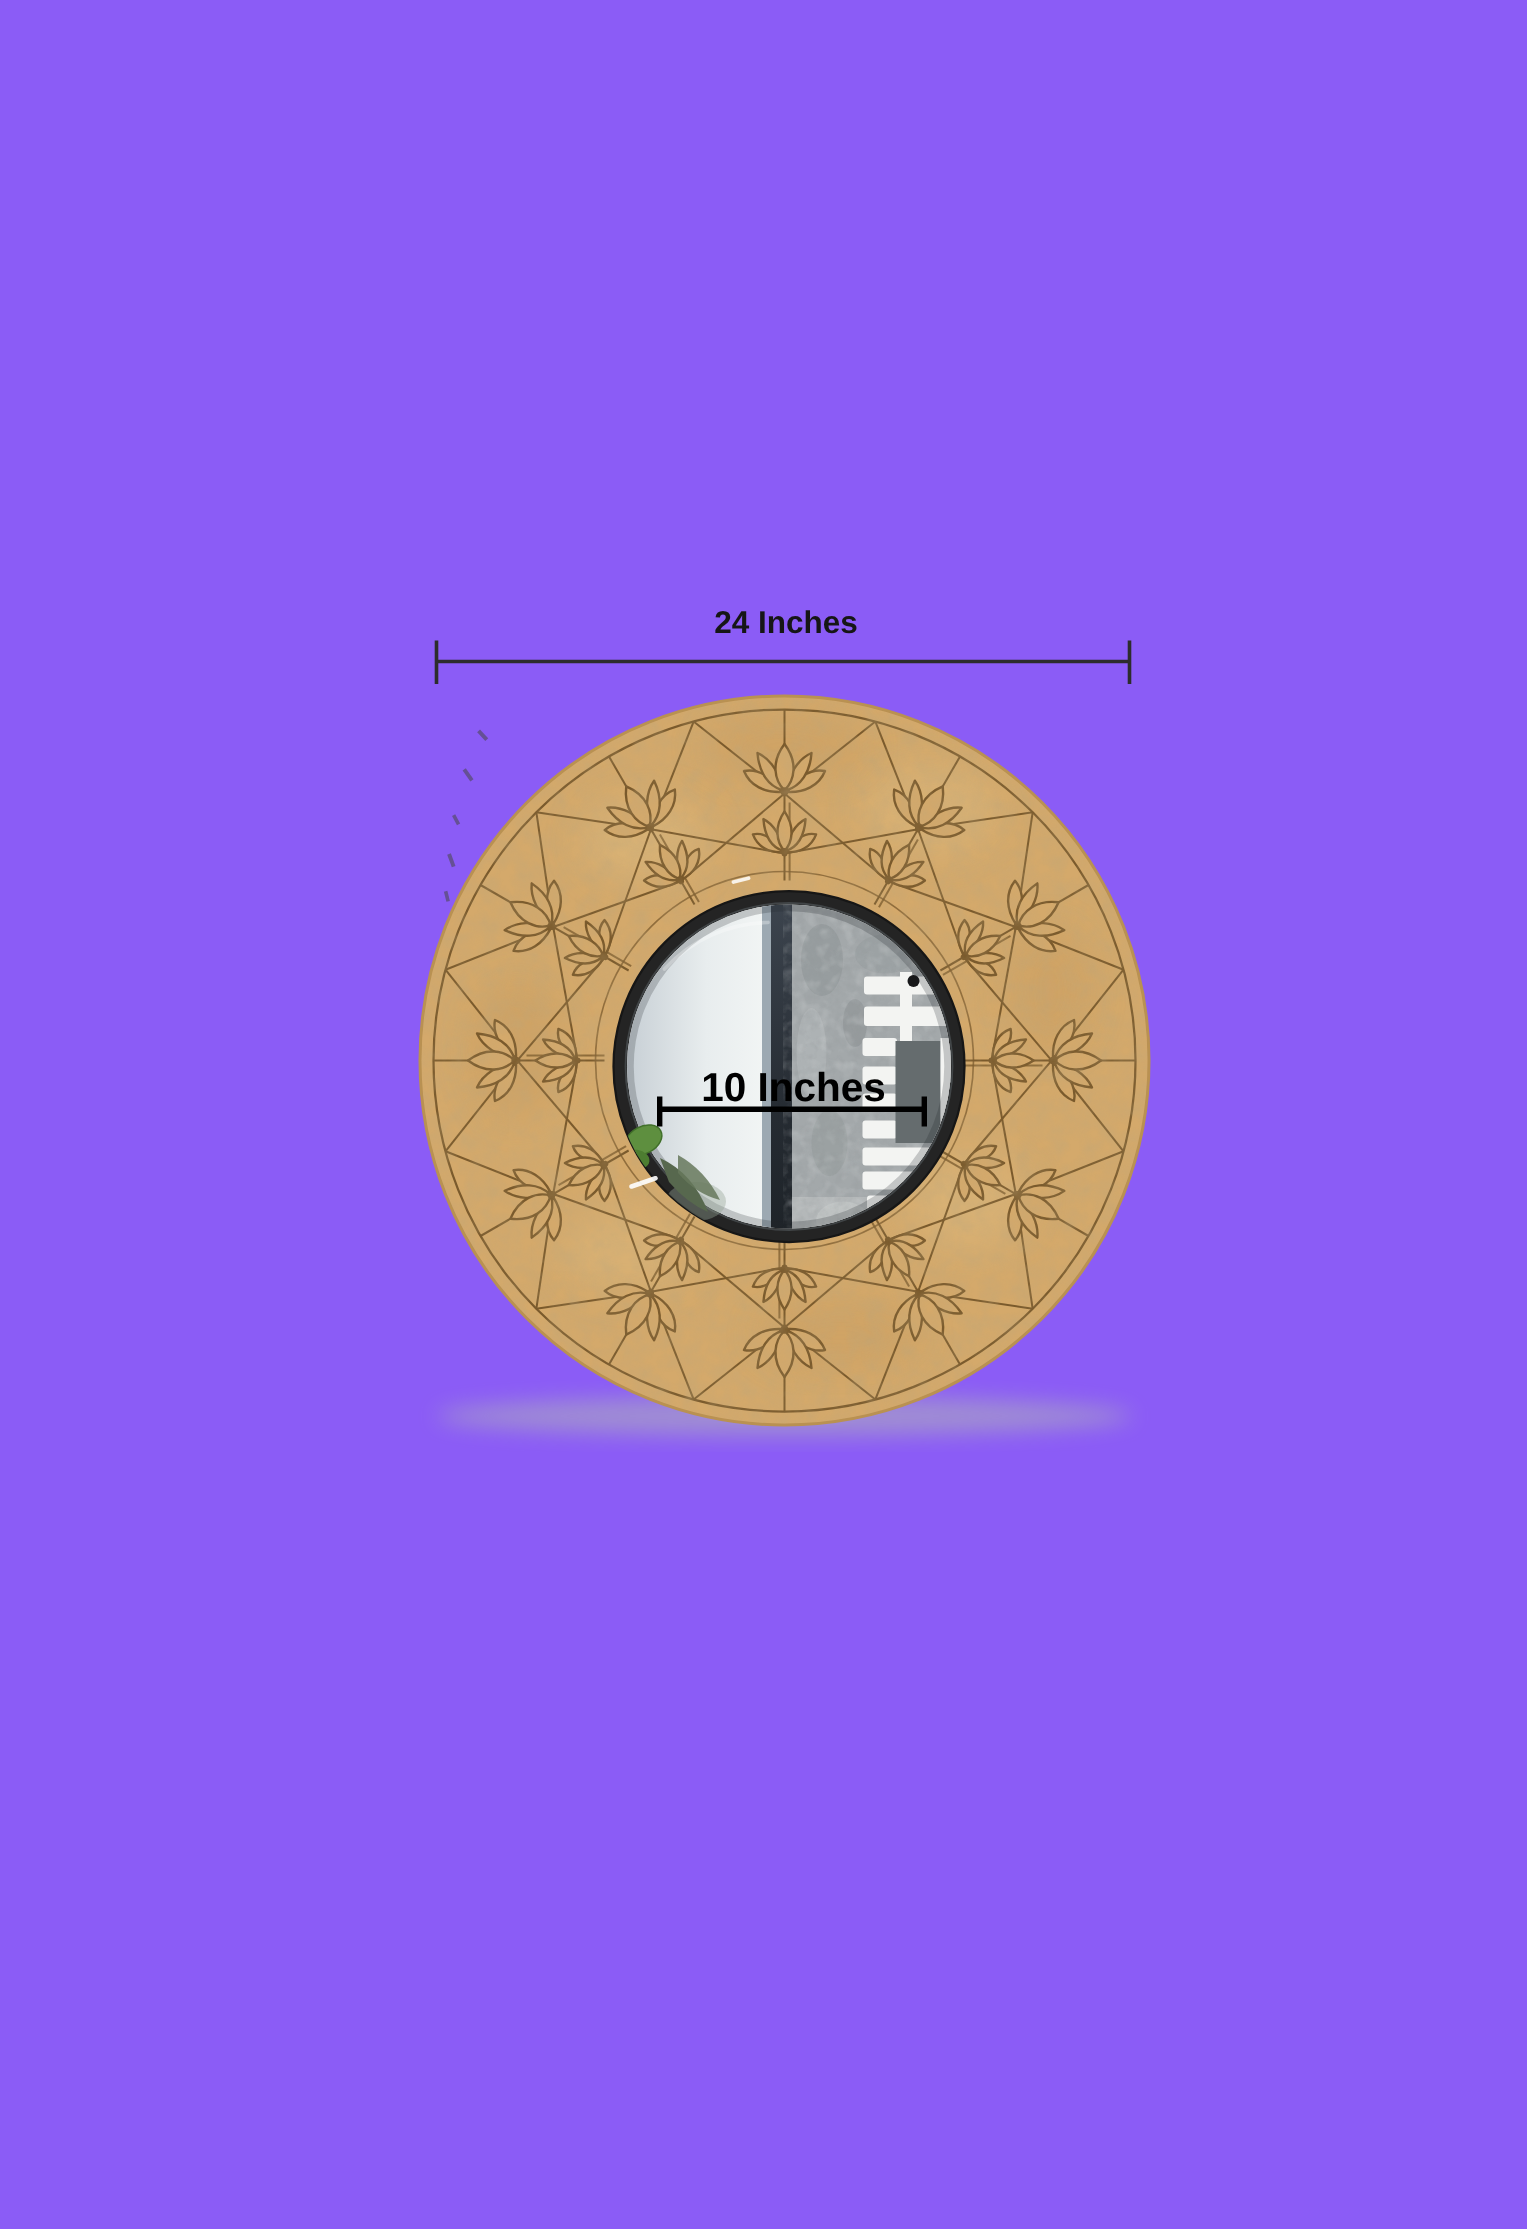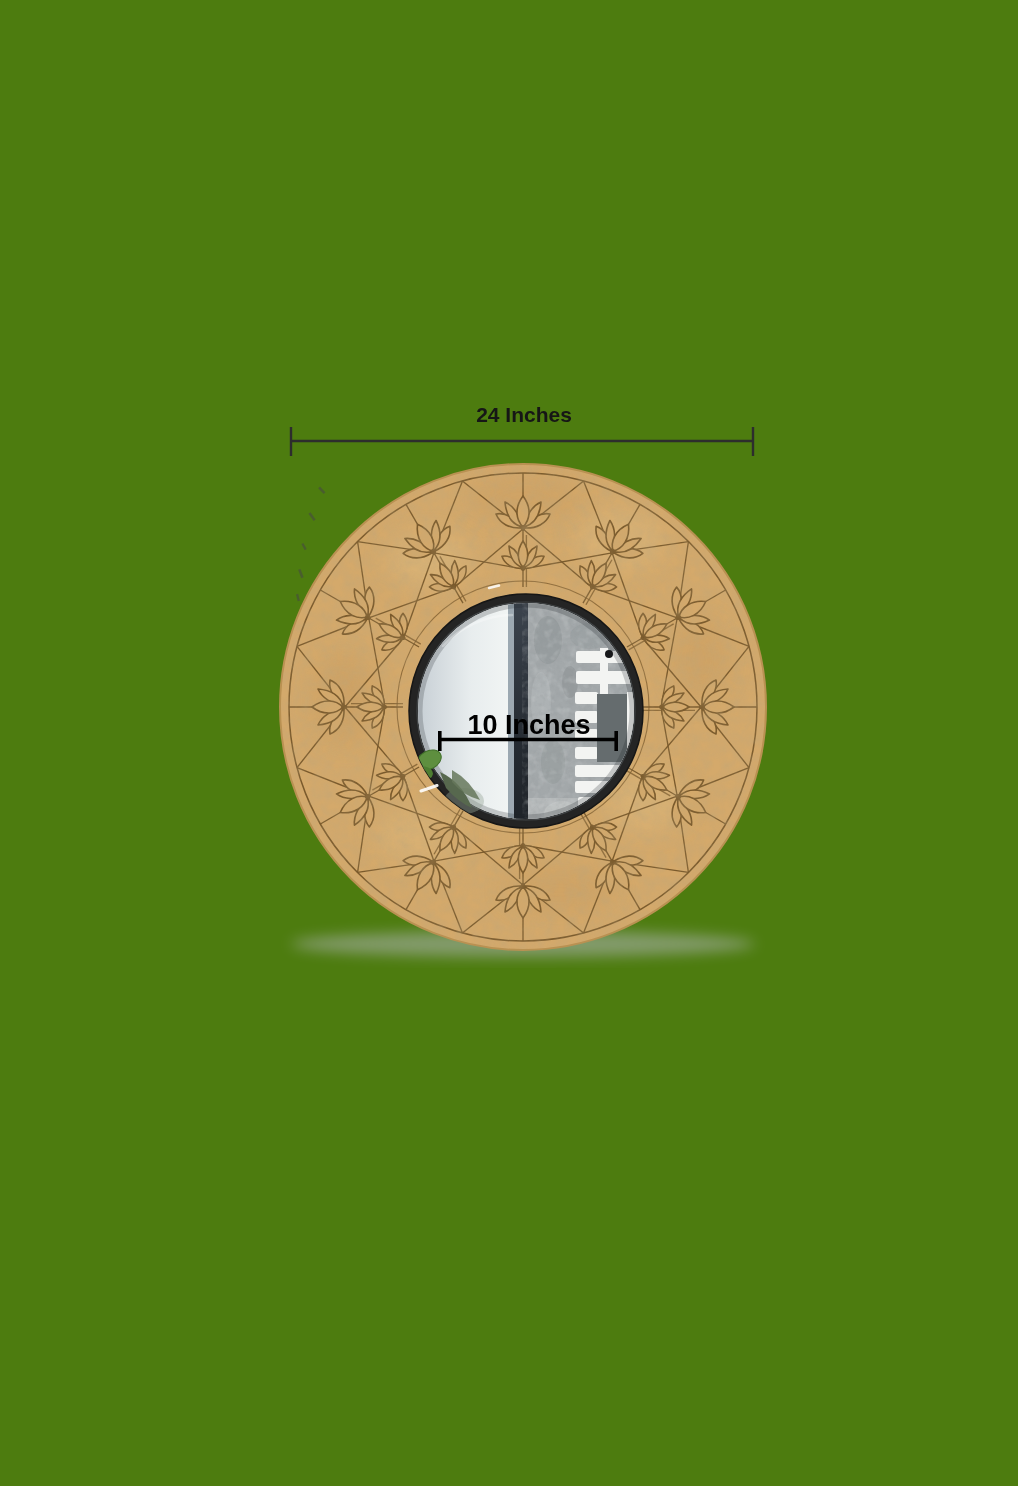--- a/index.html
+++ b/index.html
@@ -1,16 +1,16 @@
 <!DOCTYPE html>
 <html><head>
 <meta charset="utf-8">
 <style>
   html,body{margin:0;padding:0;background:#ffffff;}
-  .stage{position:relative;width:1018px;height:1486px;background:#4d7c0f;overflow:hidden;
+  .stage{position:relative;width:1018px;height:1486px;background:#8b5cf6;overflow:hidden;
          font-family:"Liberation Sans",sans-serif;}
   svg{display:block;}
   text.dim{font-family:"Liberation Sans",sans-serif;font-weight:700;}
   text.dim-outer{font-size:21px;fill:#161616;}
   text.dim-inner{font-size:27px;fill:#000000;}
 </style>
 </head>
 <body>
 
 <div class="stage">

